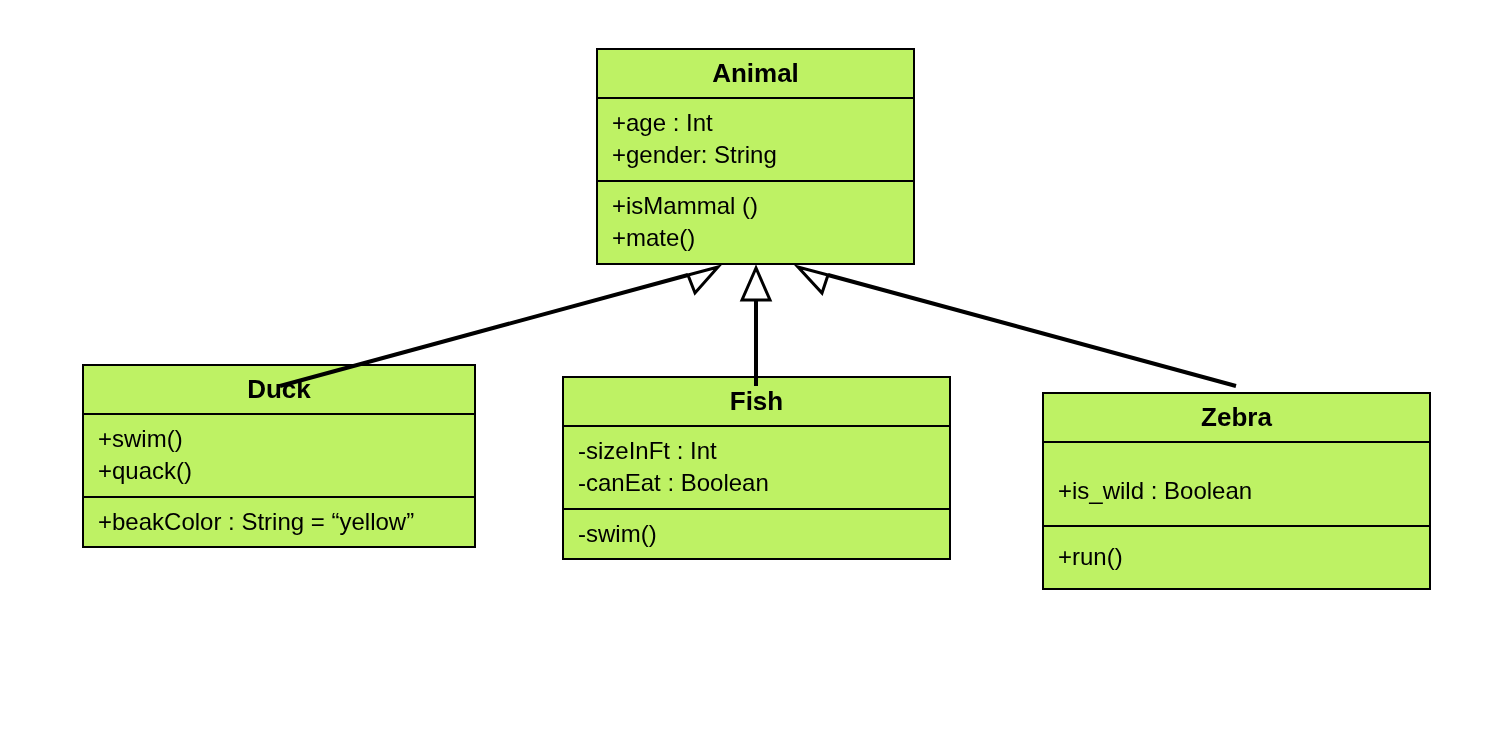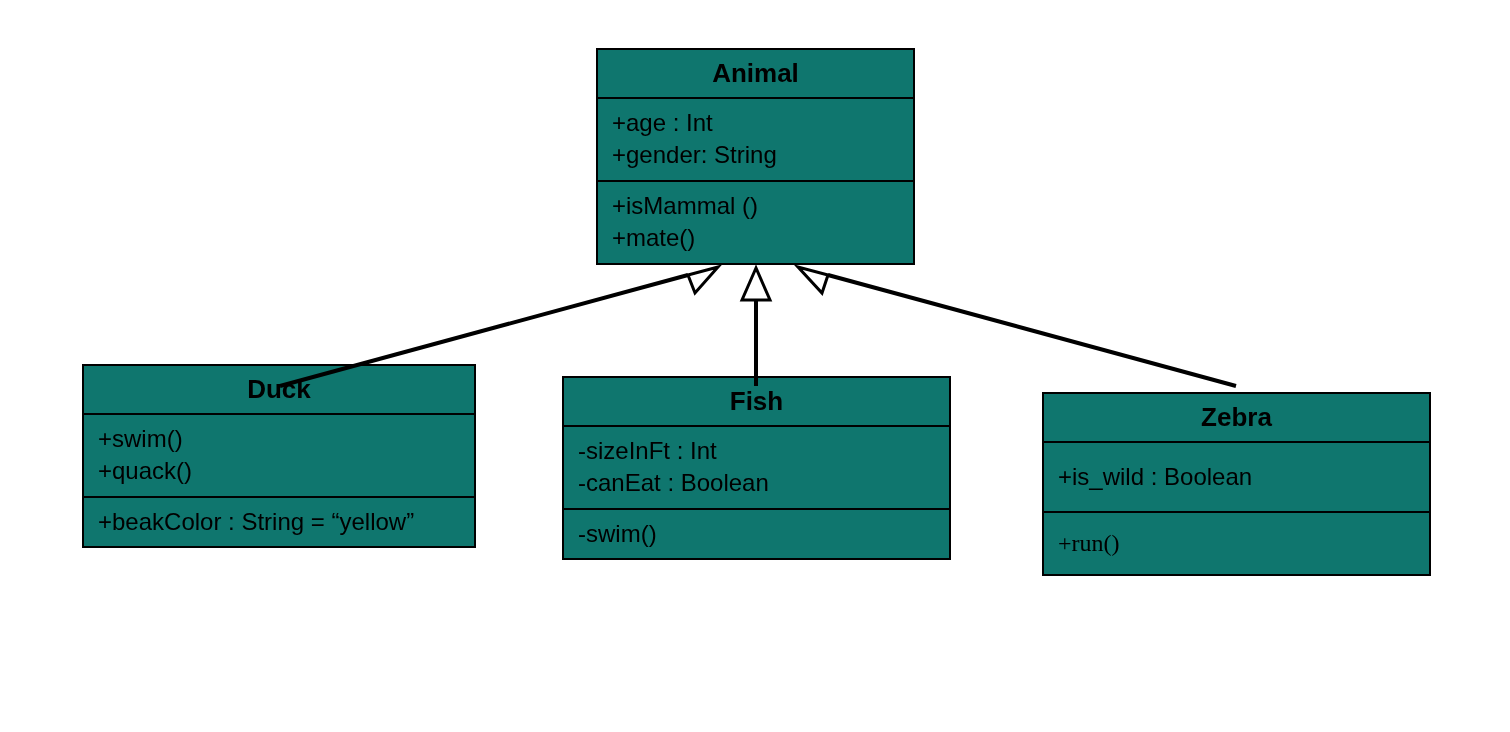--- a/index.html
+++ b/index.html
@@ -12,21 +12,21 @@
     color: #000000;
   }
   .canvas {
     position: relative;
     width: 1510px;
     height: 732px;
   }
   .uml-class {
     position: absolute;
     border: 2.5px solid #000;
-    background: #0f766e;
+    background: #bef264;
     box-sizing: border-box;
   }
   .uml-name {
     text-align: center;
     font-weight: bold;
     font-size: 26px;
     padding: 8px 10px;
     border-bottom: 2.5px solid #000;
   }
   .uml-section {
@@ -82,24 +82,24 @@
       <div class="row">-sizeInFt : Int</div>
       <div class="row">-canEat : Boolean</div>
     </div>
     <div class="uml-section">
       <div class="row">-swim()</div>
     </div>
   </div>
 
   <div class="uml-class" style="left:1042px; top:386px; width:389px;margin-top:6px;">
     <div class="uml-name">Zebra</div>
-    <div class="uml-section" style="padding-top:18px; padding-bottom:18px;">
+    <div class="uml-section" style="padding-top:32px; padding-bottom:18px;">
       <div class="row">+is_wild : Boolean</div>
     </div>
-    <div class="uml-section" style="padding-top:14px; padding-bottom:14px;font-family:Liberation Serif, serif;">
+    <div class="uml-section" style="padding-top:14px; padding-bottom:14px;">
       <div class="row">+run()</div>
     </div>
   </div>
 
   <svg class="arrows" viewBox="0 0 1510 732">
 
     <g>
       <line x1="280" y1="386" x2="688" y2="275" stroke="#000" stroke-width="4"></line>
       <polygon points="688,275 718,267 695,293" fill="#fff" stroke="#000" stroke-width="3"></polygon>
     </g>

